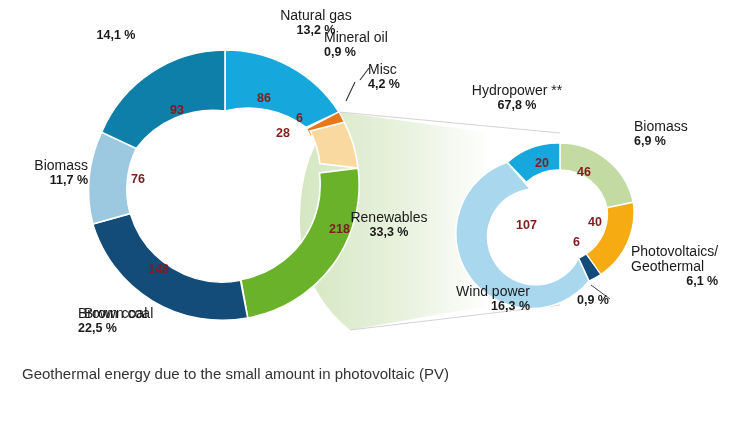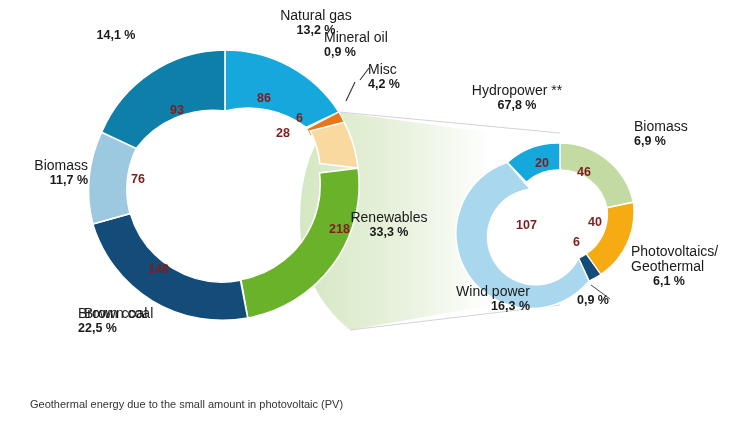--- a/index.html
+++ b/index.html
@@ -16,21 +16,21 @@
 
   .lbl{position:absolute;font-weight:bold;font-size:12.5px;line-height:15px;color:#1a1a1a;white-space:nowrap;}
   .lbl .nm{font-weight:normal;font-size:14px;display:block;}
   .lbl.r .nm, .lbl.r .pc{text-align:right;}
   .lbl.c .nm, .lbl.c .pc{text-align:center;}
   .pc{display:block;}
 
   .valnum{position:absolute;font-weight:bold;font-size:12.5px;color:#7f1d1d;white-space:nowrap;}
 
   .foot{position:absolute;font-family:"Liberation Sans",sans-serif;font-weight:normal;color:#333;white-space:nowrap;}
-  #foot1{left:22px;top:398px;font-size:11px;margin-left:8px;}
+  #foot1{left:22px;top:365px;font-size:15px;}
   #foot2{left:22px;top:396px;font-size:9.5px;}
   #foot2 .sp{display:inline-block;width:26px;}
 
   
   .dup{position:absolute;left:0;top:0;}
 </style>
 </head>
 <body>
 
 <div id="chart-root">
@@ -126,21 +126,21 @@
   </div>
 
   <div class="lbl" style="left:634px;top:119px;">
     <span class="nm">Biomass</span>
     <span class="pc">6,9 %</span>
   </div>
 
   <div class="lbl" style="left:631px;top:244px;">
     <span class="nm">Photovoltaics/</span>
     <span class="nm">Geothermal</span>
-    <span class="pc" style="padding-left:22px;">6,1 %</span>
+    <span class="pc" style="padding-left:22px;text-align:right;">6,1 %</span>
   </div>
 
   <div class="lbl" style="left:577px;top:293px;">
     <span class="pc">0,9 %</span>
   </div>
 
   <div class="lbl r" style="left:420px;top:284px;width:110px;">
     <span class="nm">Wind power</span>
     <span class="pc">16,3 %</span>
   </div>

